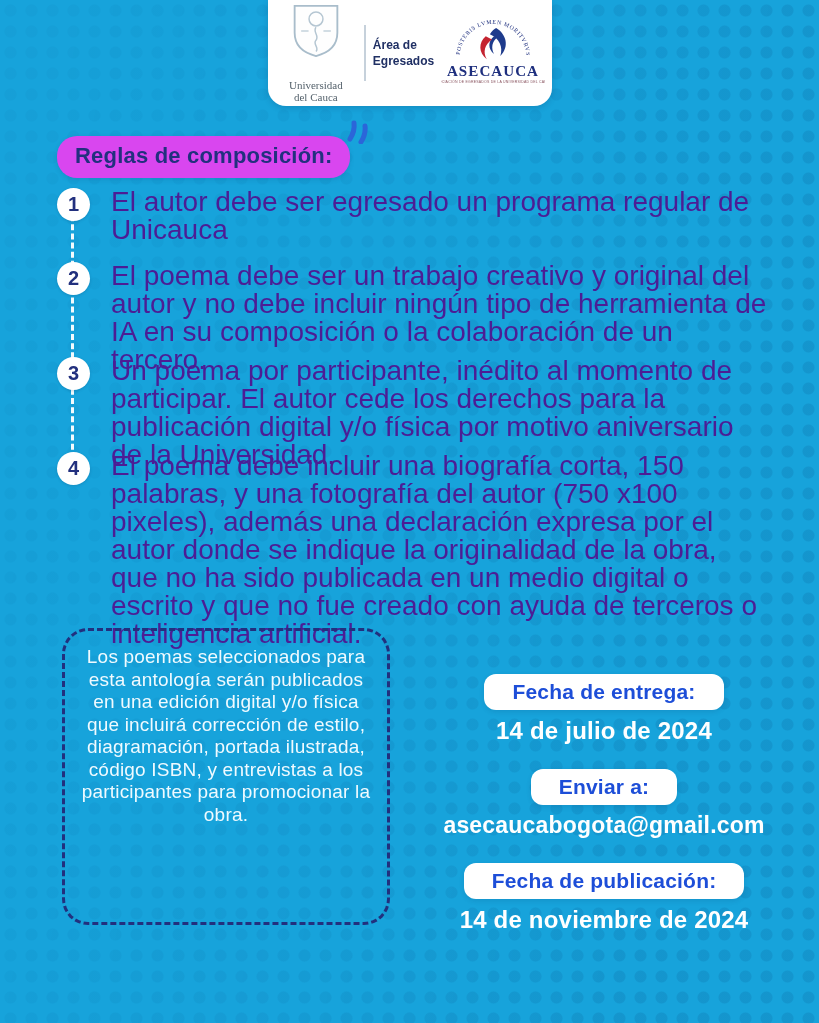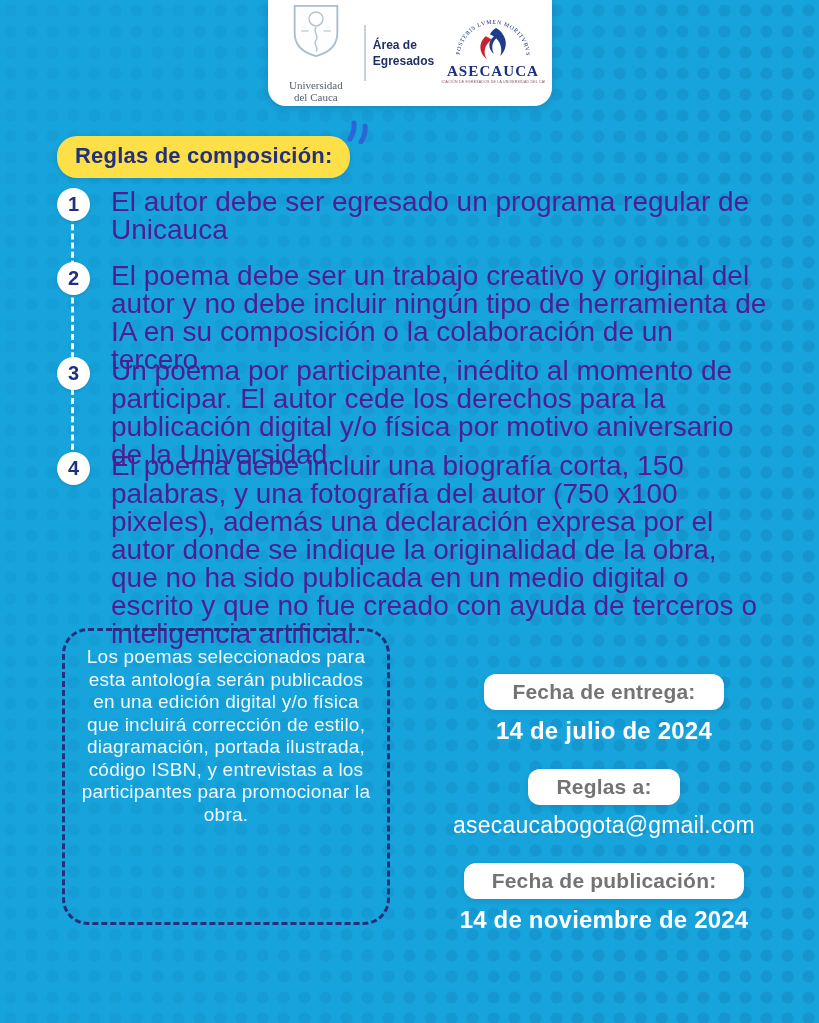--- a/index.html
+++ b/index.html
@@ -25,21 +25,21 @@
     box-shadow:0 2px 6px rgba(0,40,80,.18);
   }
   .uni-block{display:flex;flex-direction:column;align-items:center;width:82px;flex:0 0 auto;}
   .uni-name{font-family:"Liberation Serif",serif;font-size:11px;line-height:12px;color:#55626C;text-align:center;margin-top:20px;}
   .header-divider{width:2px;height:56px;background:#C6D1DB;flex:0 0 auto;}
   .area-label{font-size:12px;font-weight:bold;color:#203064;line-height:16px;flex:0 0 auto;}
   .asec-block{flex:0 0 auto;display:flex;align-items:center;}
   
   .title-box{
     position:absolute;left:57px;top:136px;
-    background:#fde047;border-radius:20px;padding:7px 18px 9px;
+    background:#d946ef;border-radius:20px;padding:7px 18px 9px;
     color:#22307E;font-size:22px;font-weight:bold;letter-spacing:.2px;
     box-shadow:0 2px 5px rgba(0,40,80,.12);
   }
   .quote-mark{position:absolute;left:344px;top:118px;}
   
   .connector{
     position:absolute;left:71px;top:206px;height:262px;width:0;
     border-left:3px dashed rgba(255,255,255,.95);z-index:0;
   }
   .rule{position:absolute;left:57px;width:712px;display:flex;gap:21px;align-items:flex-start;}
@@ -58,25 +58,25 @@
     padding:15px 12px;text-align:center;
     color:#EFFAFF;font-size:19px;line-height:22.5px;letter-spacing:.2px;
   }
   
   .schedule{
     position:absolute;left:420px;top:674px;width:368px;
     display:flex;flex-direction:column;align-items:center;
   }
   .badge{
     background:#fff;border-radius:12px;padding:6px 28px;
-    color:#737373;font-weight:bold;font-size:21px;letter-spacing:.2px;
+    color:#1d4ed8;font-weight:bold;font-size:21px;letter-spacing:.2px;
     box-shadow:0 2px 5px rgba(0,40,80,.12);
   }
   .sched-value{color:#fff;font-weight:bold;font-size:24px;margin-top:7px;letter-spacing:.2px;text-align:center;}
-  .sched-email{color:#fff;font-weight:normal;font-size:23px;margin-top:7px;letter-spacing:.2px;}
+  .sched-email{color:#fff;font-weight:bold;font-size:23px;margin-top:7px;letter-spacing:.2px;}
   .gap-top{margin-top:24px;}
 </style>
 </head>
 <body>
 
 <div class="dots-overlay"></div>
 
 <div class="header-card">
   <div class="uni-block">
     <svg width="52" height="56" viewBox="0 0 56 60">
@@ -135,17 +135,17 @@
 <div class="rule rule-4">
   <div class="num-circle">4</div>
   <div class="rule-text">El poema debe incluir una biografía corta, 150 palabras, y una fotografía del autor (750 x100 pixeles), además una declaración expresa por el autor donde se indique la originalidad de la obra, que no ha sido publicada en un medio digital o escrito y que no fue creado con ayuda de terceros o inteligencia artificial.</div>
 </div>
 
 <div class="note-box">Los poemas seleccionados para esta antología serán publicados en una edición digital y/o física que incluirá corrección de estilo, diagramación, portada ilustrada, código ISBN, y entrevistas a los participantes para promocionar la obra.</div>
 
 <div class="schedule">
   <div class="badge">Fecha de entrega:</div>
   <div class="sched-value">14 de julio de 2024</div>
-  <div class="badge gap-top">Reglas a:</div>
+  <div class="badge gap-top">Enviar a:</div>
   <div class="sched-email">asecaucabogota@gmail.com</div>
   <div class="badge gap-top">Fecha de publicación:</div>
   <div class="sched-value">14 de noviembre de 2024</div>
 </div>
 
 </body></html>

